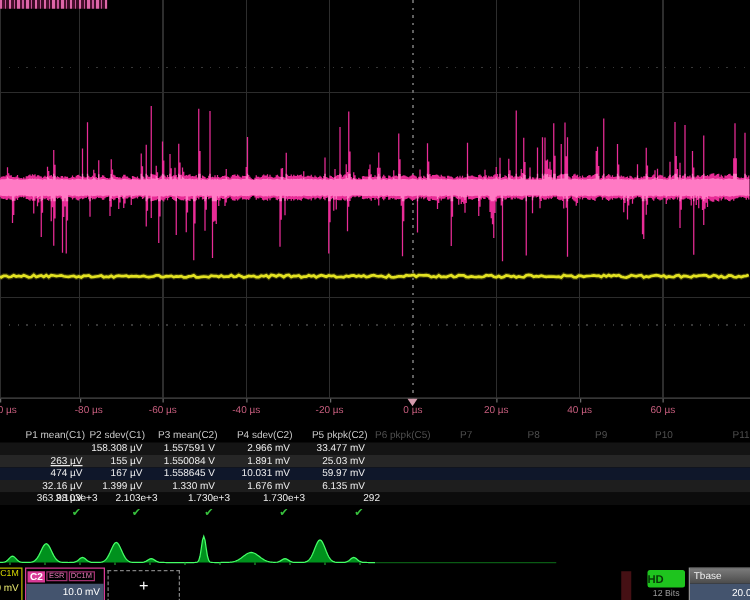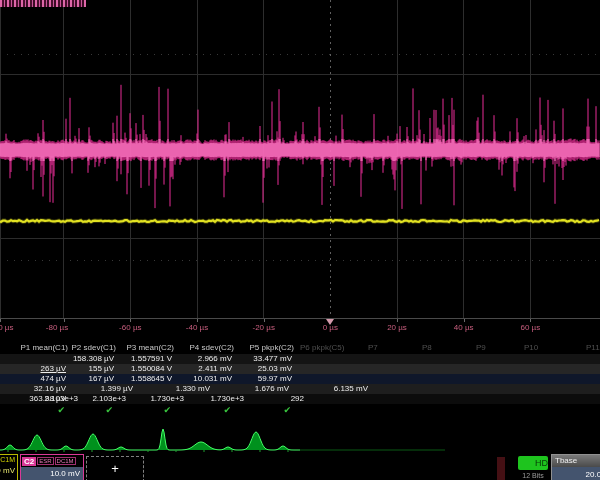--- a/index.html
+++ b/index.html
@@ -28,21 +28,21 @@
   #c1-box .scale{display:block;margin-top:3px;font-size:8px;color:#e6e66e}
   #c2-box{position:absolute;left:20px;top:454px;width:64px;height:30px;border:1px solid #d93a97}
   #c2-top{display:flex;align-items:center;gap:1px;height:12px;padding:1px}
   #c2-name{background:#d93a97;color:#fff;font-size:8px;font-weight:bold;padding:0 2px}
   .c2-badge{color:#e87ab8;border:1px solid #a03070;font-size:6px;padding:0 1px}
   #c2-scale{background:#44546e;color:#fff;font-size:8px;height:16px;line-height:14px;text-align:right;padding-right:3px}
   #add-box{position:absolute;left:86px;top:456px;width:58px;height:26px;border:1px dashed #808080;
     color:#fff;text-align:center;font-size:13px;line-height:24px}
   #red-sliver{position:absolute;left:497px;top:457px;width:8px;height:23px;background:#451014}
   #hd-badge{position:absolute;left:518px;top:456px;width:30px;height:14px;background:#1ec41e;color:#073807;
-    font-weight:normal;font-size:9px;text-align:right;line-height:14px;border-radius:2px}
+    font-weight:bold;font-size:9px;text-align:left;line-height:14px;border-radius:2px}
   #hd-sub{position:absolute;left:512px;top:472px;width:42px;text-align:center;color:#9a9a9a;font-size:7px}
   #tbase-box{position:absolute;left:551px;top:454px;width:60px;height:30px;border:1px solid #909090}
   #tbase-top{background:linear-gradient(#7a7a7a,#4a4a4a);color:#f0f0f0;font-size:8px;height:12px;line-height:12px;padding-left:3px}
   #tbase-val{background:#44546e;color:#fff;font-size:8px;height:17px;line-height:15px;text-align:right;padding-right:2px}
 </style>
 </head>
 <body>
 
 <svg id="grid-svg" width="600" height="318">
     <line x1="0" y1="74" x2="600" y2="74" stroke="#2c2c2c" stroke-width="1" shape-rendering="crispEdges"></line>
@@ -64,21 +64,21 @@
     <path d="M0 221L1 221.8L3 220.6L5 220.6L7 221.7L9 221.4L11 220.3L13 221.2L15 220.8L17 221.3L19 220.2L21 221.0L23 221.9L25 221.6L27 220.0L29 221.6L31 220.9L33 220.4L35 221.5L37 220.2L39 221.7L41 220.2L43 220.4L45 220.8L47 220.6L49 220.3L51 221.0L53 221.3L55 221.4L57 221.0L59 220.7L61 221.8L63 221.2L65 221.9L67 220.6L69 220.7L71 220.3L73 221.6L75 221.5L77 221.2L79 220.9L81 220.4L83 221.8L85 221.4L87 221.6L89 220.6L91 221.9L93 220.9L95 220.6L97 220.8L99 220.8L101 220.6L103 221.4L105 220.9L107 221.0L109 220.9L111 221.3L113 221.1L115 220.7L117 221.4L119 221.7L121 221.4L123 221.1L125 220.2L127 220.2L129 221.6L131 221.6L133 221.0L135 221.1L137 220.7L139 221.7L141 221.1L143 221.3L145 220.9L147 221.9L149 221.9L151 221.1L153 221.0L155 220.2L157 221.8L159 221.8L161 221.5L163 221.3L165 221.4L167 221.9L169 220.5L171 220.8L173 220.8L175 221.5L177 220.4L179 221.5L181 221.3L183 221.3L185 220.1L187 221.4L189 221.3L191 220.0L193 221.1L195 222.0L197 221.5L199 220.8L201 221.0L203 220.7L205 221.7L207 221.7L209 220.6L211 221.0L213 220.3L215 221.9L217 220.0L219 220.3L221 221.1L223 220.0L225 220.4L227 221.6L229 220.2L231 220.0L233 221.6L235 220.8L237 220.9L239 220.4L241 221.9L243 221.3L245 221.3L247 220.2L249 221.1L251 220.5L253 221.9L255 220.9L257 220.2L259 220.7L261 221.4L263 220.4L265 220.9L267 220.5L269 221.8L271 221.6L273 221.5L275 221.8L277 220.7L279 221.3L281 220.5L283 220.4L285 221.3L287 220.5L289 221.3L291 220.4L293 221.7L295 221.3L297 220.5L299 220.2L301 220.8L303 221.1L305 220.7L307 221.4L309 222.0L311 220.3L313 221.8L315 221.9L317 221.5L319 221.0L321 221.0L323 221.4L325 220.2L327 220.4L329 220.3L331 220.0L333 221.4L335 220.1L337 220.2L339 220.3L341 220.1L343 220.5L345 221.7L347 221.1L349 221.8L351 220.3L353 221.6L355 221.4L357 221.7L359 220.8L361 220.2L363 221.6L365 221.4L367 220.1L369 220.2L371 220.2L373 221.6L375 221.7L377 221.1L379 221.5L381 221.6L383 221.4L385 221.7L387 221.4L389 220.2L391 220.4L393 220.1L395 221.4L397 221.8L399 220.8L401 222.0L403 221.5L405 220.3L407 220.6L409 221.5L411 220.8L413 221.9L415 221.2L417 221.6L419 221.8L421 220.3L423 220.0L425 220.2L427 221.5L429 221.0L431 221.2L433 220.6L435 221.1L437 221.4L439 221.2L441 221.2L443 221.3L445 221.5L447 221.3L449 222.0L451 220.0L453 220.7L455 220.7L457 220.5L459 221.8L461 221.9L463 220.5L465 220.7L467 221.4L469 220.9L471 220.8L473 220.6L475 220.3L477 220.7L479 220.6L481 221.6L483 220.1L485 221.2L487 220.1L489 221.0L491 220.2L493 220.6L495 220.1L497 221.4L499 221.8L501 222.0L503 221.3L505 220.2L507 220.6L509 221.1L511 220.4L513 220.1L515 222.0L517 221.2L519 221.6L521 220.8L523 220.5L525 220.2L527 220.5L529 221.2L531 220.4L533 221.9L535 221.1L537 221.5L539 221.7L541 220.5L543 220.1L545 221.9L547 220.7L549 220.9L551 221.4L553 221.8L555 220.5L557 221.0L559 220.5L561 220.4L563 220.2L565 220.3L567 221.5L569 221.2L571 220.1L573 220.6L575 221.9L577 220.8L579 222.0L581 221.8L583 220.3L585 220.5L587 221.6L589 221.8L591 221.0L593 221.7L595 220.9L597 220.7L599 220.0" stroke="#7c7c10" stroke-width="4" fill="none" opacity="0.45"></path>
     <path d="M0 221L1 221.8L3 220.6L5 220.6L7 221.7L9 221.4L11 220.3L13 221.2L15 220.8L17 221.3L19 220.2L21 221.0L23 221.9L25 221.6L27 220.0L29 221.6L31 220.9L33 220.4L35 221.5L37 220.2L39 221.7L41 220.2L43 220.4L45 220.8L47 220.6L49 220.3L51 221.0L53 221.3L55 221.4L57 221.0L59 220.7L61 221.8L63 221.2L65 221.9L67 220.6L69 220.7L71 220.3L73 221.6L75 221.5L77 221.2L79 220.9L81 220.4L83 221.8L85 221.4L87 221.6L89 220.6L91 221.9L93 220.9L95 220.6L97 220.8L99 220.8L101 220.6L103 221.4L105 220.9L107 221.0L109 220.9L111 221.3L113 221.1L115 220.7L117 221.4L119 221.7L121 221.4L123 221.1L125 220.2L127 220.2L129 221.6L131 221.6L133 221.0L135 221.1L137 220.7L139 221.7L141 221.1L143 221.3L145 220.9L147 221.9L149 221.9L151 221.1L153 221.0L155 220.2L157 221.8L159 221.8L161 221.5L163 221.3L165 221.4L167 221.9L169 220.5L171 220.8L173 220.8L175 221.5L177 220.4L179 221.5L181 221.3L183 221.3L185 220.1L187 221.4L189 221.3L191 220.0L193 221.1L195 222.0L197 221.5L199 220.8L201 221.0L203 220.7L205 221.7L207 221.7L209 220.6L211 221.0L213 220.3L215 221.9L217 220.0L219 220.3L221 221.1L223 220.0L225 220.4L227 221.6L229 220.2L231 220.0L233 221.6L235 220.8L237 220.9L239 220.4L241 221.9L243 221.3L245 221.3L247 220.2L249 221.1L251 220.5L253 221.9L255 220.9L257 220.2L259 220.7L261 221.4L263 220.4L265 220.9L267 220.5L269 221.8L271 221.6L273 221.5L275 221.8L277 220.7L279 221.3L281 220.5L283 220.4L285 221.3L287 220.5L289 221.3L291 220.4L293 221.7L295 221.3L297 220.5L299 220.2L301 220.8L303 221.1L305 220.7L307 221.4L309 222.0L311 220.3L313 221.8L315 221.9L317 221.5L319 221.0L321 221.0L323 221.4L325 220.2L327 220.4L329 220.3L331 220.0L333 221.4L335 220.1L337 220.2L339 220.3L341 220.1L343 220.5L345 221.7L347 221.1L349 221.8L351 220.3L353 221.6L355 221.4L357 221.7L359 220.8L361 220.2L363 221.6L365 221.4L367 220.1L369 220.2L371 220.2L373 221.6L375 221.7L377 221.1L379 221.5L381 221.6L383 221.4L385 221.7L387 221.4L389 220.2L391 220.4L393 220.1L395 221.4L397 221.8L399 220.8L401 222.0L403 221.5L405 220.3L407 220.6L409 221.5L411 220.8L413 221.9L415 221.2L417 221.6L419 221.8L421 220.3L423 220.0L425 220.2L427 221.5L429 221.0L431 221.2L433 220.6L435 221.1L437 221.4L439 221.2L441 221.2L443 221.3L445 221.5L447 221.3L449 222.0L451 220.0L453 220.7L455 220.7L457 220.5L459 221.8L461 221.9L463 220.5L465 220.7L467 221.4L469 220.9L471 220.8L473 220.6L475 220.3L477 220.7L479 220.6L481 221.6L483 220.1L485 221.2L487 220.1L489 221.0L491 220.2L493 220.6L495 220.1L497 221.4L499 221.8L501 222.0L503 221.3L505 220.2L507 220.6L509 221.1L511 220.4L513 220.1L515 222.0L517 221.2L519 221.6L521 220.8L523 220.5L525 220.2L527 220.5L529 221.2L531 220.4L533 221.9L535 221.1L537 221.5L539 221.7L541 220.5L543 220.1L545 221.9L547 220.7L549 220.9L551 221.4L553 221.8L555 220.5L557 221.0L559 220.5L561 220.4L563 220.2L565 220.3L567 221.5L569 221.2L571 220.1L573 220.6L575 221.9L577 220.8L579 222.0L581 221.8L583 220.3L585 220.5L587 221.6L589 221.8L591 221.0L593 221.7L595 220.9L597 220.7L599 220.0" stroke="#e2e222" stroke-width="2.2" fill="none"></path>
   </svg>
 
 <div id="top-tag"></div>
 
 <div id="axis-strip">
     <div class="axis-tick" style="left: 0px;"></div>
     <span class="axis-label" style="left: 0px;">-100 µs</span>
     <div class="axis-tick" style="left: 63.7px;"></div>
-    <span class="axis-label" style="left: 57px;">-80 µs</span>
+    <span class="axis-label" style="left: 71px;">-80 µs</span>
     <div class="axis-tick" style="left: 130.3px;"></div>
     <span class="axis-label" style="left: 130.3px;">-60 µs</span>
     <div class="axis-tick" style="left: 197px;"></div>
     <span class="axis-label" style="left: 197px;">-40 µs</span>
     <div class="axis-tick" style="left: 263.7px;"></div>
     <span class="axis-label" style="left: 263.7px;">-20 µs</span>
     <div class="axis-tick" style="left: 330.3px;"></div>
     <span class="axis-label" style="left: 330.3px;">0 µs</span>
     <div class="axis-tick" style="left: 397px;"></div>
     <span class="axis-label" style="left: 397px;">20 µs</span>
@@ -108,31 +108,31 @@
         <span class="vcell" style="width: 68px; margin-top: 40px;">363.98 µV</span>
         <span class="vcell" style="width: 48px;">158.308 µV</span>
         <span class="vcell" style="width: 58px;">1.557591 V</span>
         <span class="vcell" style="width: 60px;">2.966 mV</span>
         <span class="vcell" style="width: 60px;">33.477 mV</span>
       </div>
       <div class="trow" style="background: rgb(38, 38, 38);">
         <span class="vcell" style="width: 68px; text-decoration: underline;">263 µV</span>
         <span class="vcell" style="width: 48px;">155 µV</span>
         <span class="vcell" style="width: 58px;">1.550084 V</span>
-        <span class="vcell" style="width: 60px;">2.411 mV</span>
+        <span class="vcell" style="width: 60px;">1.891 mV</span>
         <span class="vcell" style="width: 60px;">25.03 mV</span>
       </div>
       <div class="trow" style="background: #0f172a;">
         <span class="vcell" style="width: 68px;">474 µV</span>
         <span class="vcell" style="width: 48px;">167 µV</span>
         <span class="vcell" style="width: 58px;">1.558645 V</span>
         <span class="vcell" style="width: 60px;">10.031 mV</span>
         <span class="vcell" style="width: 60px;">59.97 mV</span>
       </div>
-      <div class="trow" style="background: rgb(30, 30, 30); gap: 19px;">
+      <div class="trow" style="background: rgb(30, 30, 30);">
         <span class="vcell" style="width: 68px;">32.16 µV</span>
         <span class="vcell" style="width: 48px;">1.399 µV</span>
         <span class="vcell" style="width: 58px;">1.330 mV</span>
         <span class="vcell" style="width: 60px;">1.676 mV</span>
         <span class="vcell" style="width: 60px;">6.135 mV</span>
       </div>
       <div class="trow" style="background: rgb(12, 12, 12); padding-left: 12px;">
         <span class="vcell" style="width: 68px;">2.103e+3</span>
         <span class="vcell" style="width: 48px;">2.103e+3</span>
         <span class="vcell" style="width: 58px;">1.730e+3</span>

